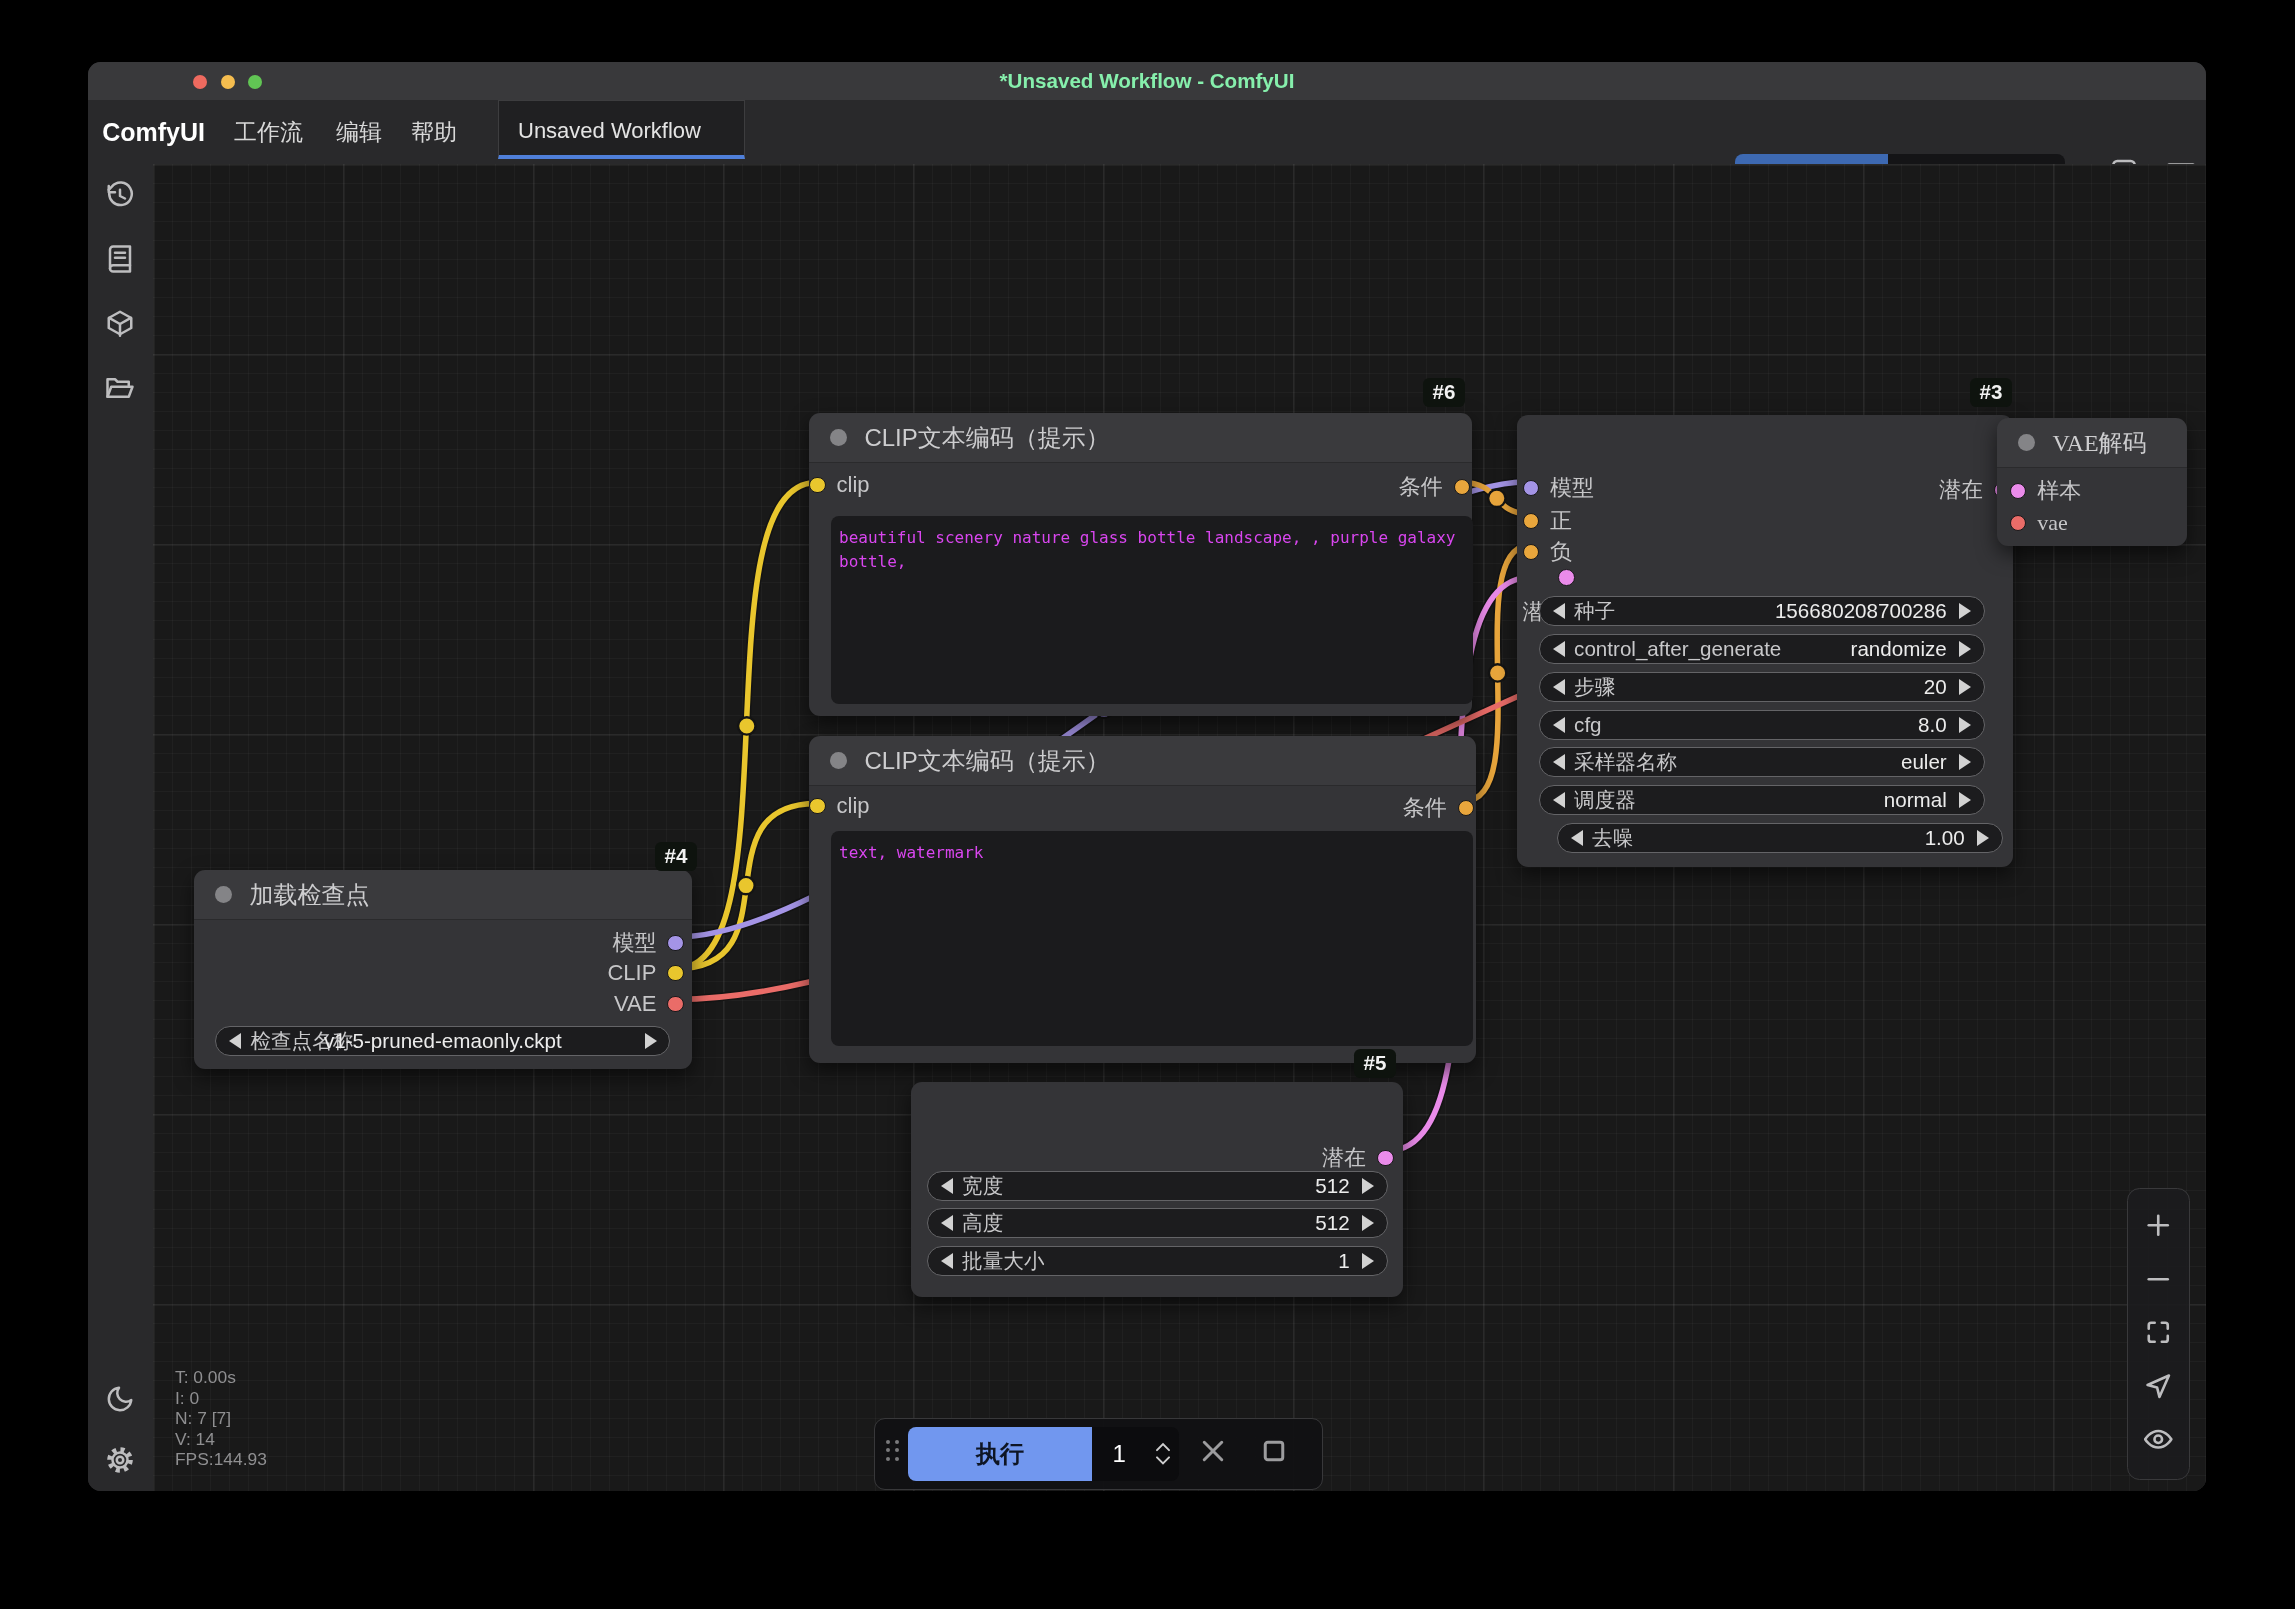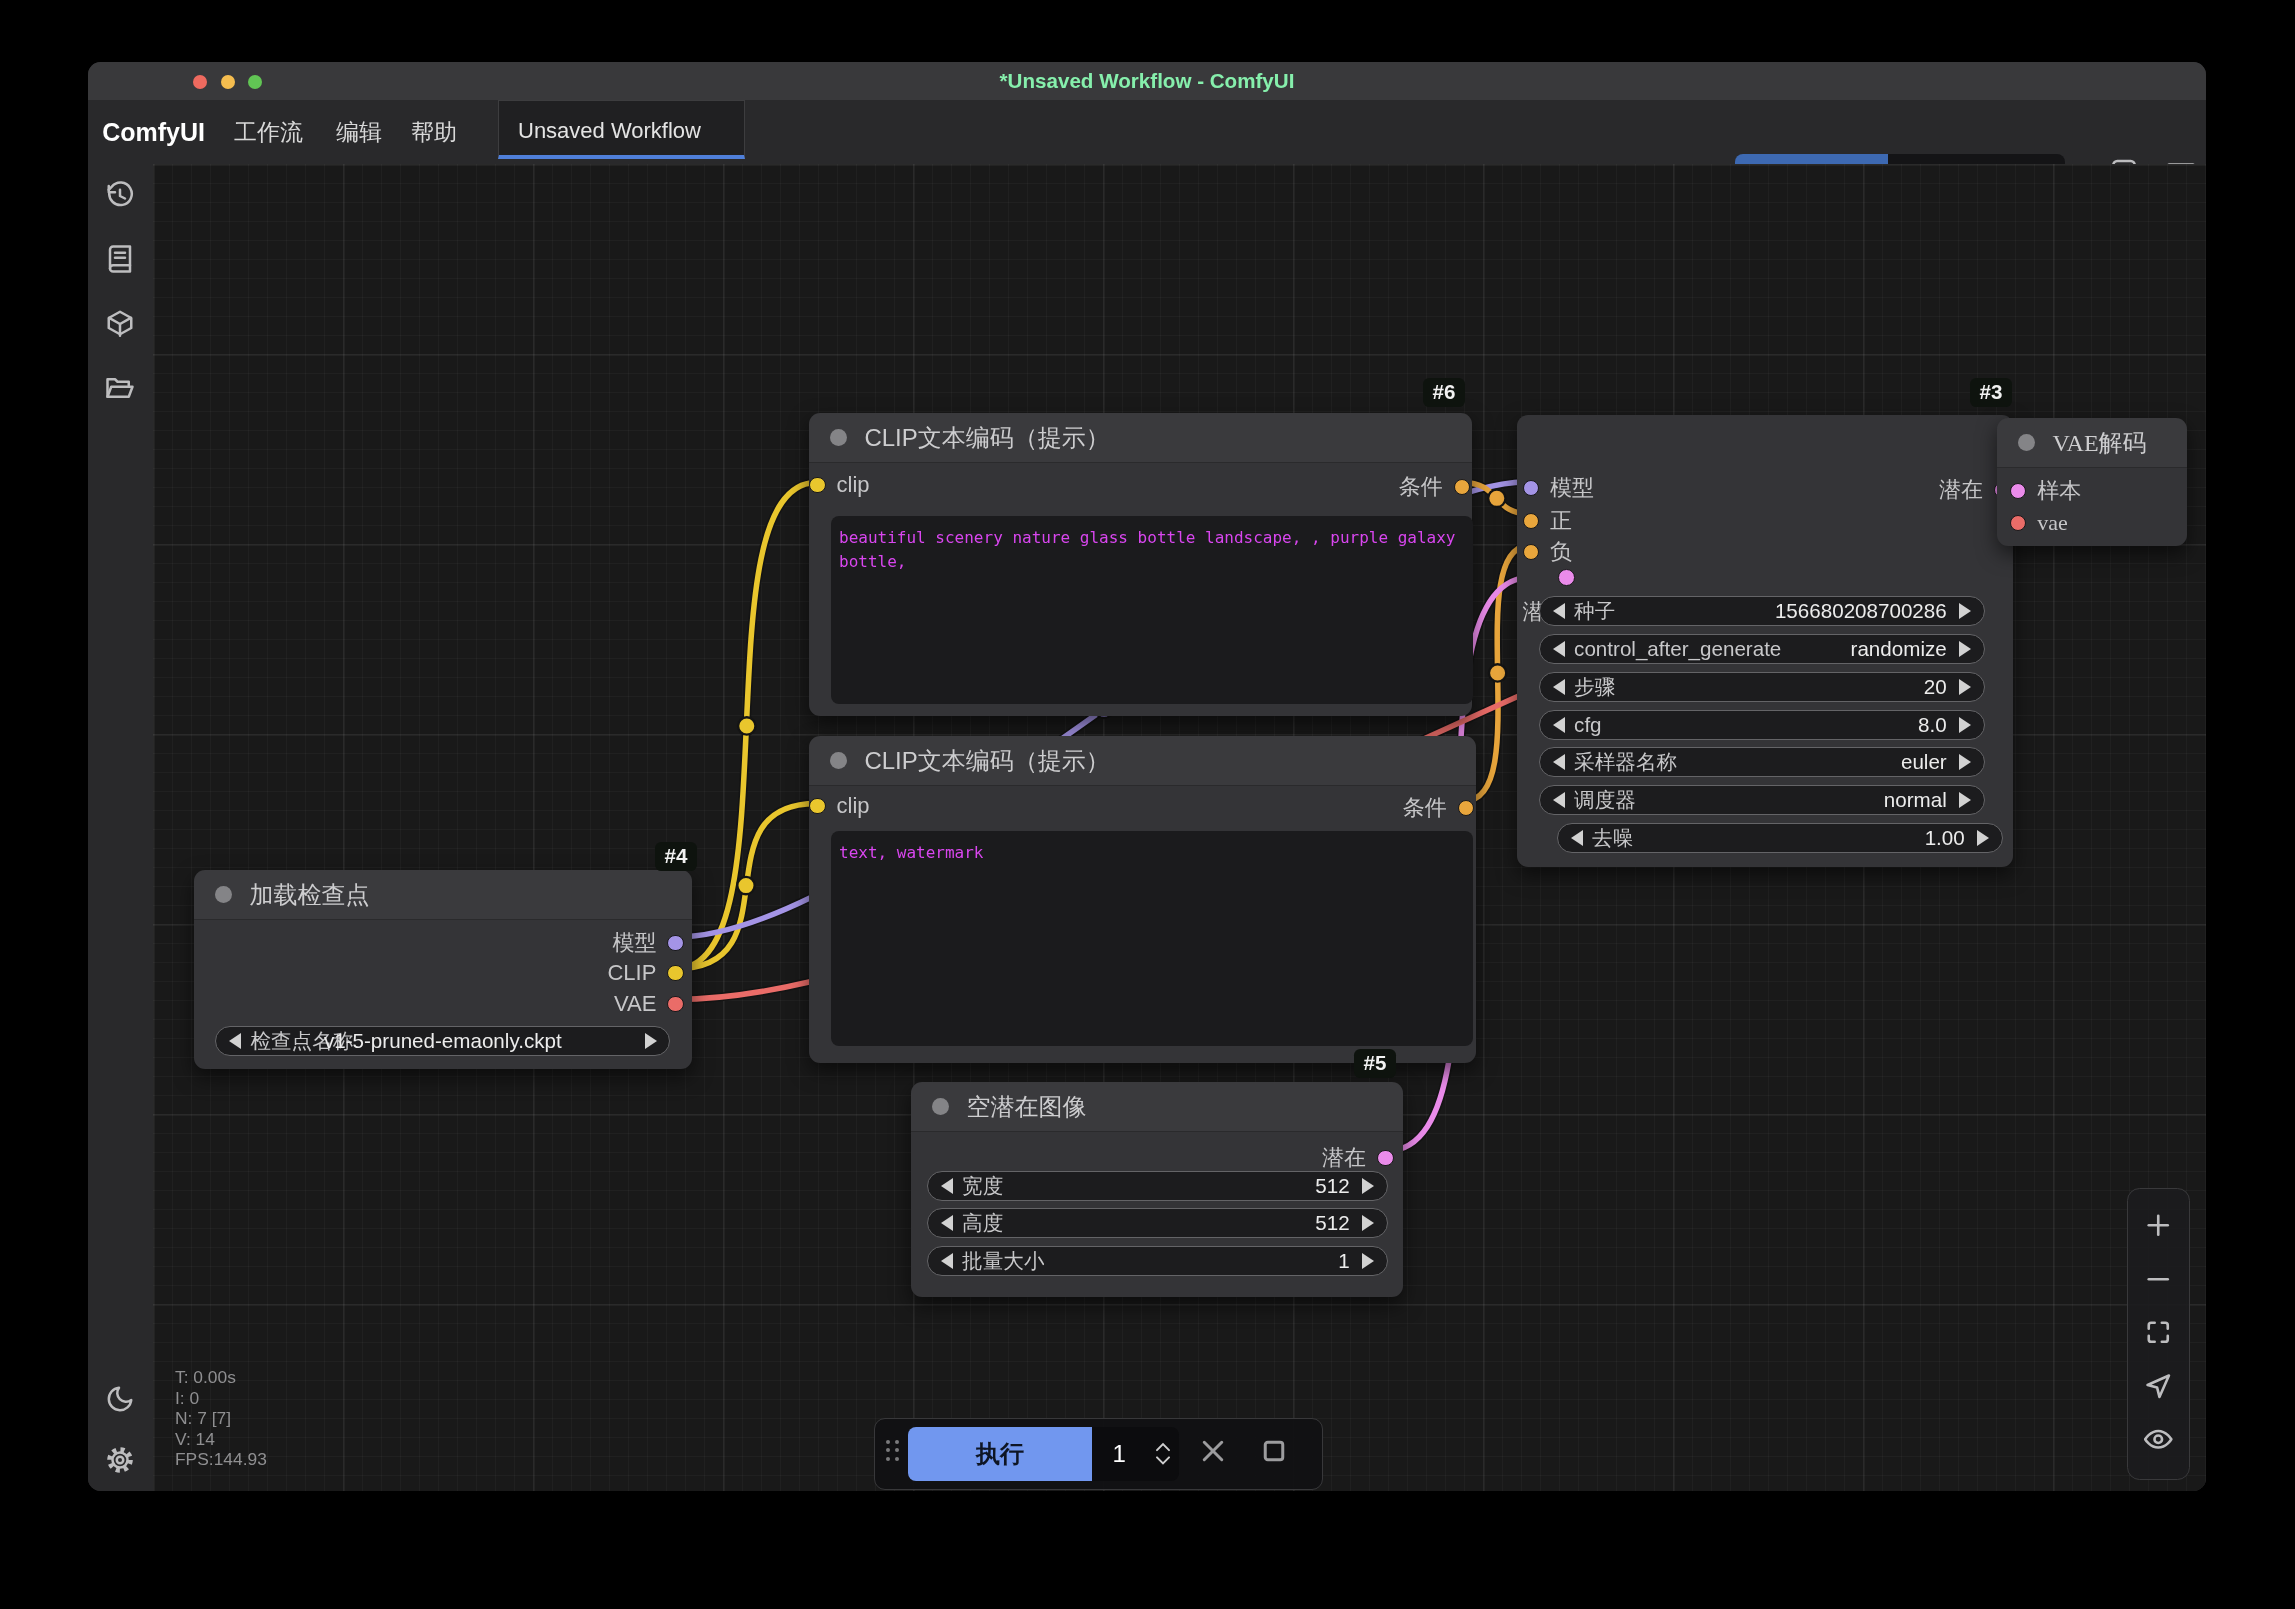--- a/index.html
+++ b/index.html
@@ -344,24 +344,20 @@
       </div>
       <div class="pill" style="left:40px;top:408px;width:446px;">
         <span class="tri-l"></span>
         <span class="plabel">去噪</span>
         <span class="pvalue">1.00</span>
         <span class="tri-r"></span>
       </div>
     </div>
 
     <div class="node" style="left:758px;top:918px;width:492px;height:215px;">
-      <div class="nhead">
-        <span class="sdot"></span>
-        <span class="ntitle">空潜在图像</span>
-      </div>
       <div class="slot out" style="right:9.5px;top:61px;">
         <span class="pdot c-latent"></span>
         <span>潜在</span>
       </div>
       <div class="pill" style="left:16px;top:89px;width:461px;">
         <span class="tri-l"></span>
         <span class="plabel">宽度</span>
         <span class="pvalue">512</span>
         <span class="tri-r"></span>
       </div>

